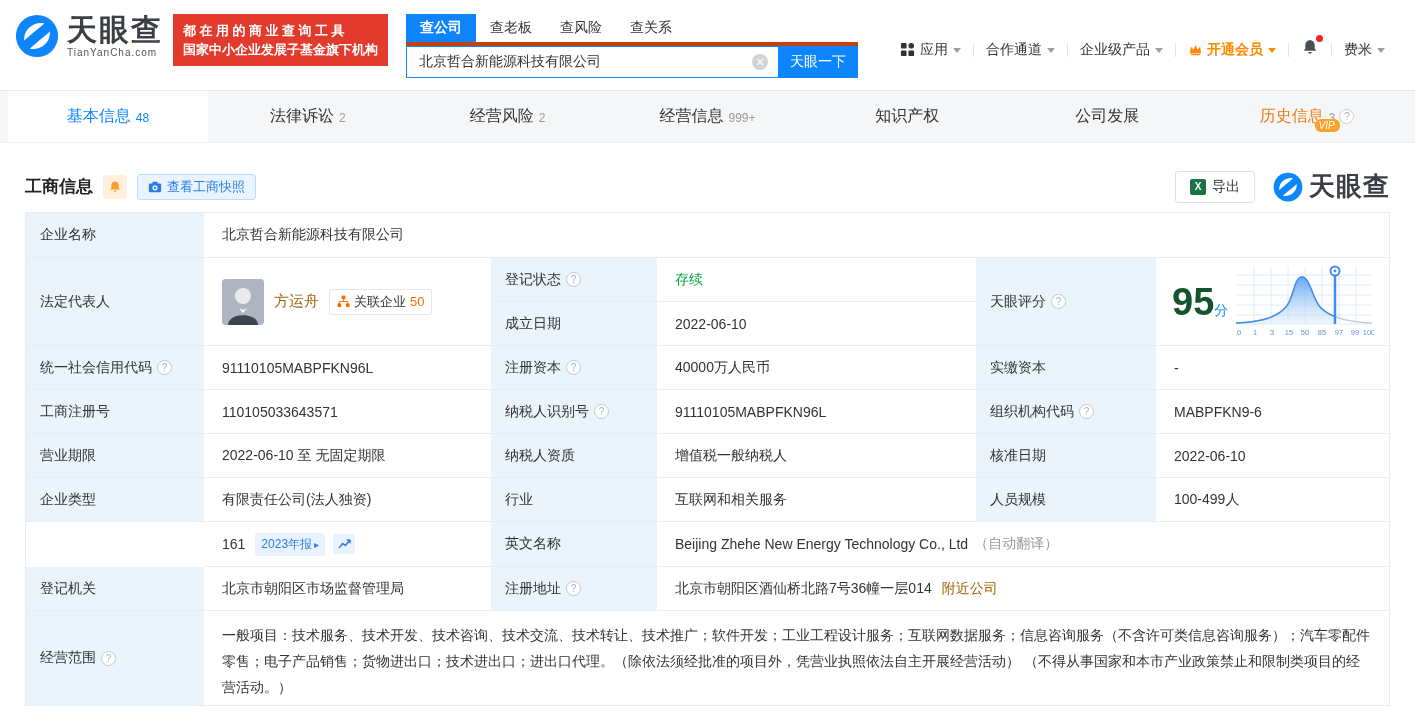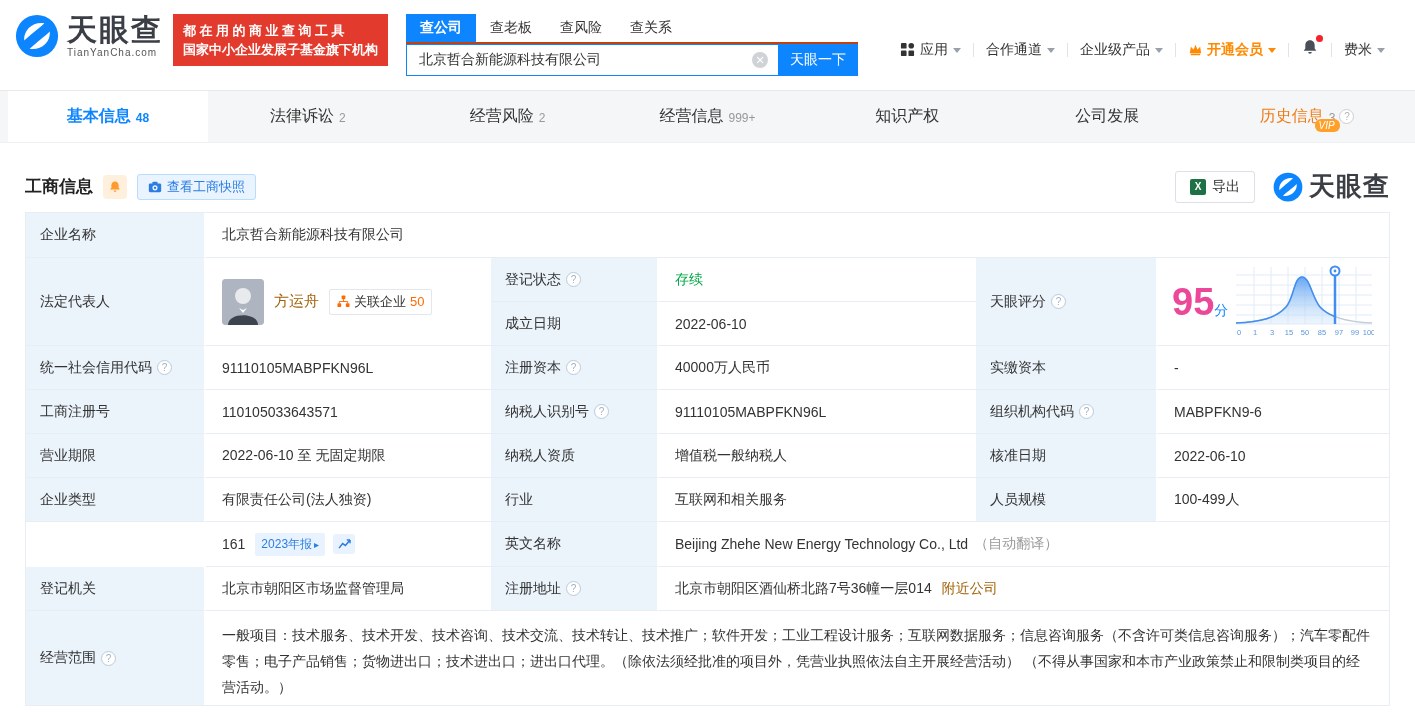--- a/index.html
+++ b/index.html
@@ -8,21 +8,21 @@
   .topbar { height:90px; background:#fff; display:flex; align-items:flex-start; padding:14px 18px 0 15px; }
   .logo { display:flex; align-items:center; cursor:pointer; }
   .logo-swirl { width:44px; height:44px; flex:0 0 44px; }
   .logo-txt { margin-left:8px; }
   .logo-brand { font-size:30px; font-weight:bold; color:#3b3f45; letter-spacing:2px; line-height:30px;}
   .logo-domain { font-size:10px; font-weight:normal; color:#555; letter-spacing:1px; margin-top:2px;}
   .banner { margin-left:10px; background:#e23b2e; color:#fff; padding:7px 10px; line-height:19px;
     font-size:13px; font-weight:bold; white-space:nowrap; }
   .banner .l1 { letter-spacing:3.5px; }
   .search-block { margin-left:18px; width:452px; }
-  .search-tabs { display:flex; align-items:flex-end; border-bottom:2px solid #c2410c; }
+  .search-tabs { display:flex; align-items:flex-end; border-bottom:4px solid #c2410c; }
   .search-tab { font-size:14px; color:#333; padding:5px 14px; cursor:pointer; }
   .search-tab.active { background:#0d85ff; color:#fff; font-weight:bold; }
   .search-row { display:flex; }
   .search-input-wrap { position:relative; flex:1; }
   .search-input { width:100%; height:32px; border:1px solid #0d85ff; border-right:none; outline:none;
     font-size:14px; color:#333; padding:0 34px 0 12px; font-family:inherit; }
   .clear-btn { position:absolute; right:10px; top:8px; width:16px; height:16px; border-radius:50%;
     background:#cfd3d8; color:#fff; font-size:11px; line-height:16px; text-align:center; cursor:pointer; }
   .search-btn { width:80px; height:32px; background:#0d85ff; color:#fff; border:none; font-size:14px;
     cursor:pointer; font-family:inherit; }
@@ -33,21 +33,21 @@
     border-top:5px solid #9aa0a8; margin-left:5px; margin-top:2px; }
   .caret.orange { border-top-color:#ff8a00; }
   .nav-item.vip { color:#ff8a00; font-weight:bold; }
   .bell-wrap { position:relative; padding:0 12px; cursor:pointer; }
   .red-dot { position:absolute; top:-3px; right:8px; width:7px; height:7px; border-radius:50%; background:#f5222d; }
 
   .main-tabs { height:53px; background:#f5f6f7; border-top:1px solid #e9e9e9; border-bottom:1px solid #f0f0f0;
     display:flex; padding:0 8px; }
   .tab { flex:1; display:flex; align-items:center; justify-content:center; font-size:16px; color:#333;
     cursor:pointer; position:relative; }
-  .tab.active { background:#fff; color:#0d85ff; font-weight:bold; }
+  .tab.active { background:#fff; color:#0d85ff; font-weight:normal; }
   .tab-count { font-size:12px; color:#999; margin-left:5px; margin-top:2px; }
   .tab.active .tab-count { color:#0d85ff; }
   .tab.history { color:#f07b15; }
   .tab-count:empty { display:none; }
   .tab-label-wrap { position:relative; display:inline-block; }
   .vip-badge { position:absolute; top:-15px; right:-16px; background:#ffa02a; color:#fff; font-size:10px;
     font-weight:normal; font-style:italic; padding:1px 5px 1px 4px; border-radius:6px; line-height:11px;margin-top:28px; }
   .q { display:inline-flex; align-items:center; justify-content:center; width:15px; height:15px;
     border:1px solid #bccadb; border-radius:50%; color:#9fb2c8; font-size:10px; margin-left:5px;
     flex:0 0 15px; cursor:pointer; background:#fff; }
@@ -86,21 +86,21 @@
   .avatar { width:42px; height:46px; border-radius:4px; background:#c2c8d2; overflow:hidden; flex:0 0 42px; }
   .rel-badge { display:inline-flex; align-items:center; gap:4px; border:1px solid #e3e6eb; border-radius:2px;
     padding:3px 7px; margin-left:10px; font-size:13px; cursor:pointer; background:#fff; }
   .rel-count { color:#ff6a00; }
   .report-badge { display:inline-flex; align-items:center; background:#e8f3ff; color:#2b7de1; font-size:12px;
     border-radius:2px; padding:3px 6px; margin-left:10px; cursor:pointer; }
   .report-badge .arr { margin-left:2px; font-size:10px; }
   .trend-chip { width:22px; height:20px; background:#e8f3ff; border-radius:3px; display:flex;
     align-items:center; justify-content:center; margin-left:8px; cursor:pointer; }
   .score-cell { gap:8px; padding:0 8px 0 14px; }
-  .score-num { font-size:38px; font-weight:bold; color:#ec4899; line-height:1; }
+  .score-num { font-size:38px; font-weight:bold; color:#14532d; line-height:1; }
   .score-unit { font-size:14px; color:#0d85ff; }
   .scope-val { display:block; padding:11px 16px; line-height:26px; font-size:14px; }
 </style>
 </head>
 <body>
 
 <div class="topbar">
   <div class="logo">
     <svg class="logo-swirl" viewBox="0 0 48 48">
       <circle cx="24" cy="24" r="23" fill="#0d85ff"></circle>

